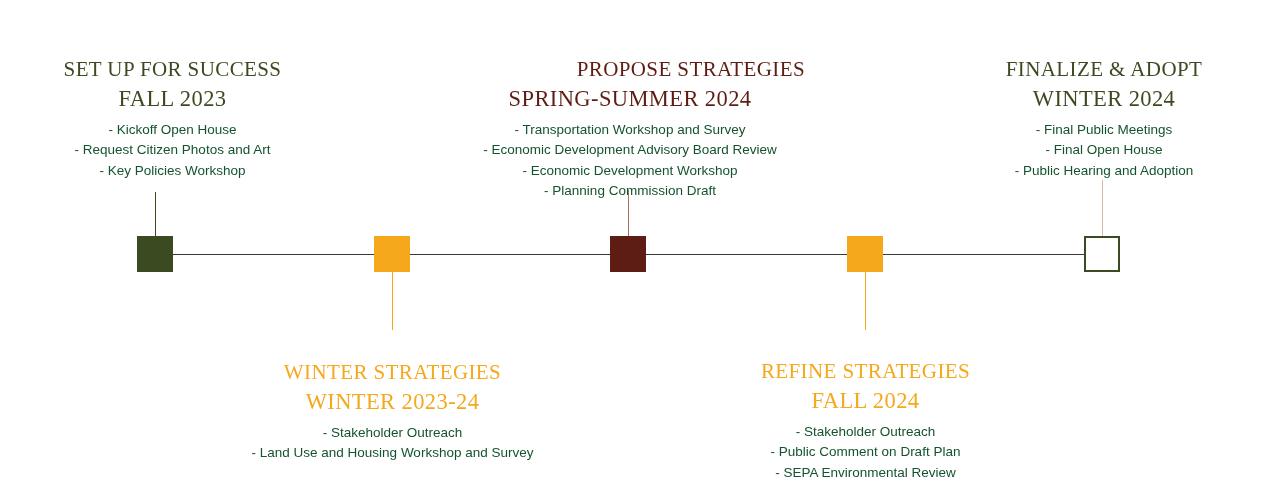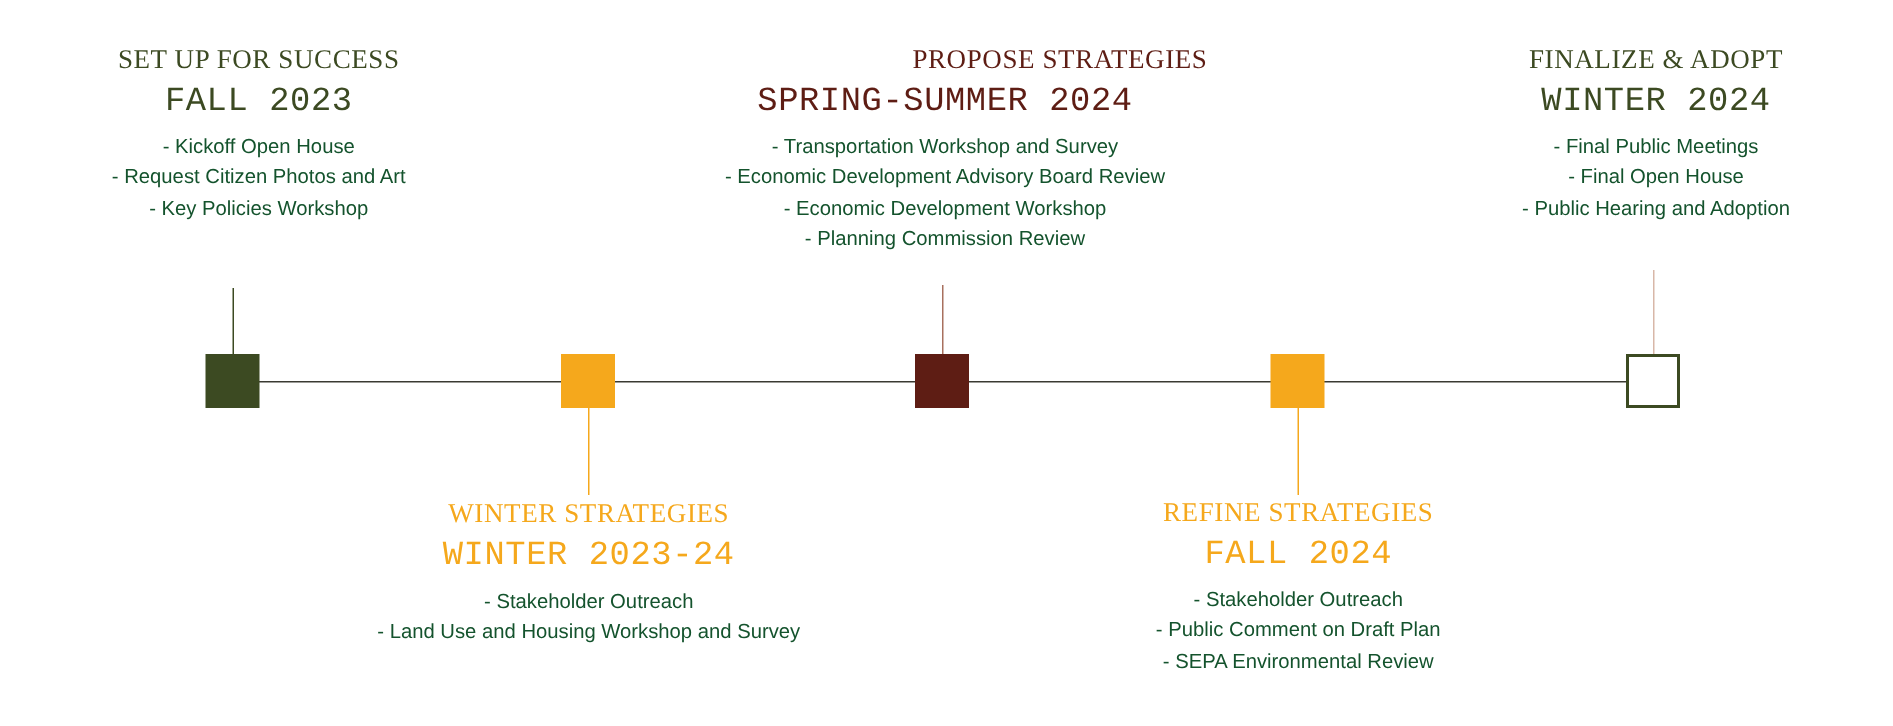--- a/index.html
+++ b/index.html
@@ -40,27 +40,28 @@
     position: absolute;
     width: 1px;
   }
   .milestone {
     position: absolute;
     text-align: center;
     box-sizing: border-box;
   }
   .m-title {
     font-family: "Liberation Serif", serif;
-    font-size: 18px;
+    font-size: 21px;
     letter-spacing: 0.4px;
     line-height: 1.28;
     font-weight: normal;
+    margin-top: 28px;
   }
   .m-date {
-    font-family: Liberation Mono, monospace;
+    font-family: Liberation Serif, serif;
     font-size: 22.5px;
     letter-spacing: 0.4px;
     line-height: 1.45;
     font-weight: normal;
   }
   .m-items {
     margin-top: 4px;
     font-family: "Liberation Sans", sans-serif;
     font-size: 13.5px;
     line-height: 1.52;
@@ -100,21 +101,21 @@
     </div>
   </div>
 
   <div class="milestone" style="left: 455px; top: 28px; width: 350px;">
     <div class="m-title" style="color:#5e1d14;text-align:right;">PROPOSE STRATEGIES</div>
     <div class="m-date" style="color:#5e1d14;">SPRING-SUMMER 2024</div>
     <div class="m-items">
       <div class="m-item">- Transportation Workshop and Survey</div>
       <div class="m-item">- Economic Development Advisory Board Review</div>
       <div class="m-item">- Economic Development Workshop</div>
-      <div class="m-item">- Planning Commission Review</div>
+      <div class="m-item">- Planning Commission Draft</div>
     </div>
   </div>
   <div class="connector" style="left: 628px; top: 190px; height: 46px; background:#a8705e;"></div>
   <div class="node" style="left: 610px; top: 236px; background:#5e1d14;"></div>
 
   <div class="node" style="left: 847px; top: 236px; background:#f5a81c;"></div>
   <div class="connector" style="left: 865px; top: 272px; height: 58px; background:#f5a81c;"></div>
   <div class="milestone" style="left: 693px; top: 330px; width: 345px;">
     <div class="m-title" style="color:#f5a81c;">REFINE STRATEGIES</div>
     <div class="m-date" style="color:#f5a81c;">FALL 2024</div>

